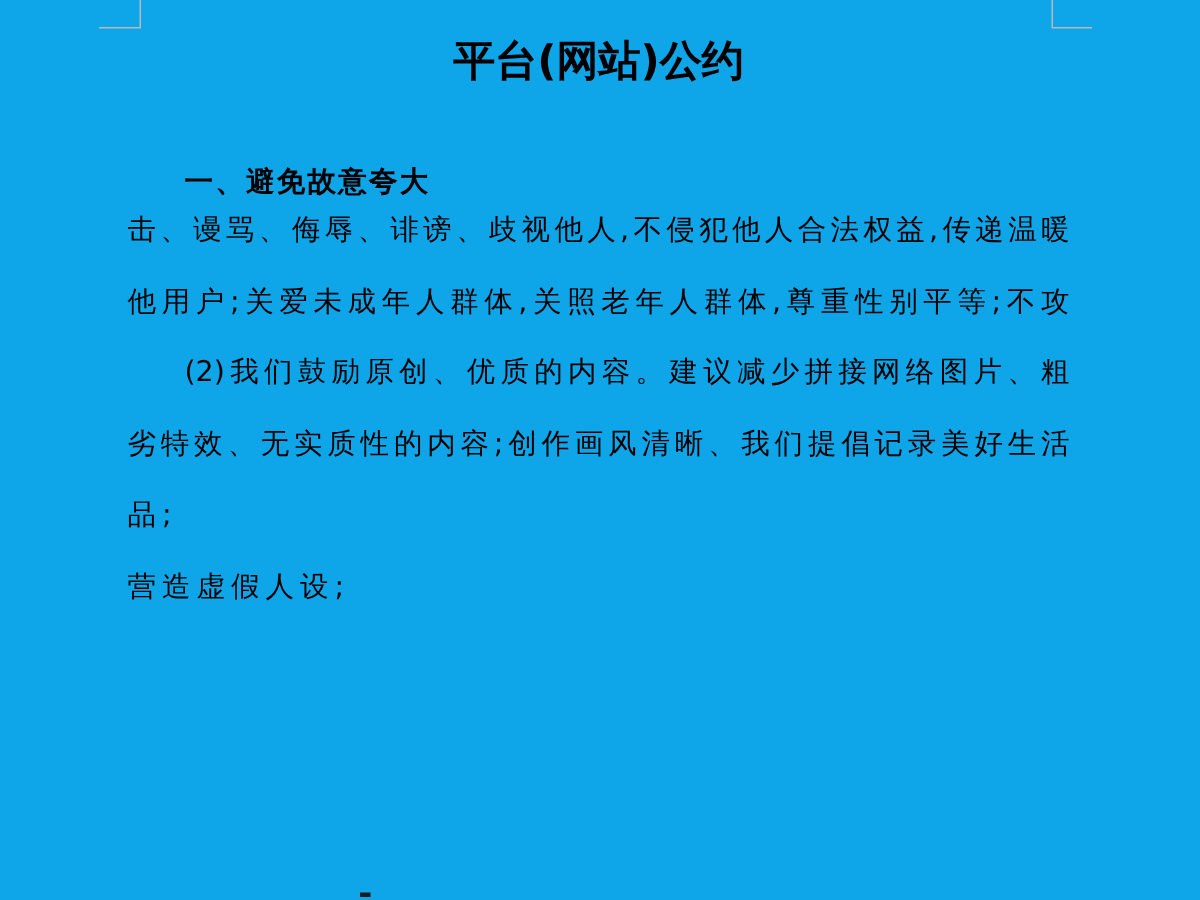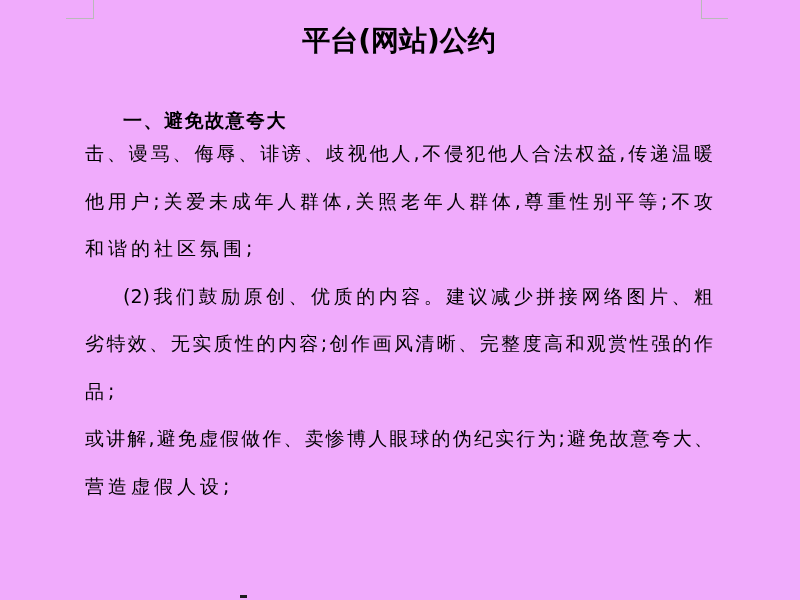--- a/index.html
+++ b/index.html
@@ -7,21 +7,21 @@
     padding: 0;
     width: 800px;
     height: 600px;
     background: #ffffff;
     overflow: hidden;
   }
   .page {
     position: relative;
     width: 800px;
     height: 600px;
-    background: #f0abfc;
+    background: #0ea5e9;
     color: #000000;
     font-family: "DejaVu Sans", sans-serif;
     overflow: hidden;
   }
   
   .crop-v {
     position: absolute;
     width: 1px;
     background: #b9b9b9;
   }
@@ -100,25 +100,23 @@
   <div class="crop-h crop-tr-h"></div>
 
   <div class="doc-title">平台(网站)公约</div>
 
   <div class="section-heading">一、避免故意夸大</div>
 
   <div class="body-text">
 
     <div class="line justify">击、谩骂、侮辱、诽谤、歧视他人,不侵犯他人合法权益,传递温暖</div>
     <div class="line justify">他用户;关爱未成年人群体,关照老年人群体,尊重性别平等;不攻</div>
-    <div class="line lastline">和谐的社区氛围;</div>
 
     <div class="line justify indent">(2)我们鼓励原创、优质的内容。建议减少拼接网络图片、粗</div>
-    <div class="line justify">劣特效、无实质性的内容;创作画风清晰、完整度高和观赏性强的作</div>
+    <div class="line justify">劣特效、无实质性的内容;创作画风清晰、我们提倡记录美好生活</div>
     <div class="line lastline">品;</div>
 
-    <div class="line justify">或讲解,避免虚假做作、卖惨博人眼球的伪纪实行为;避免故意夸大、</div>
     <div class="line lastline">营造虚假人设;</div>
   </div>
 
   <div class="clipped-fragment"></div>
 
 </div>
 
 </body></html>

